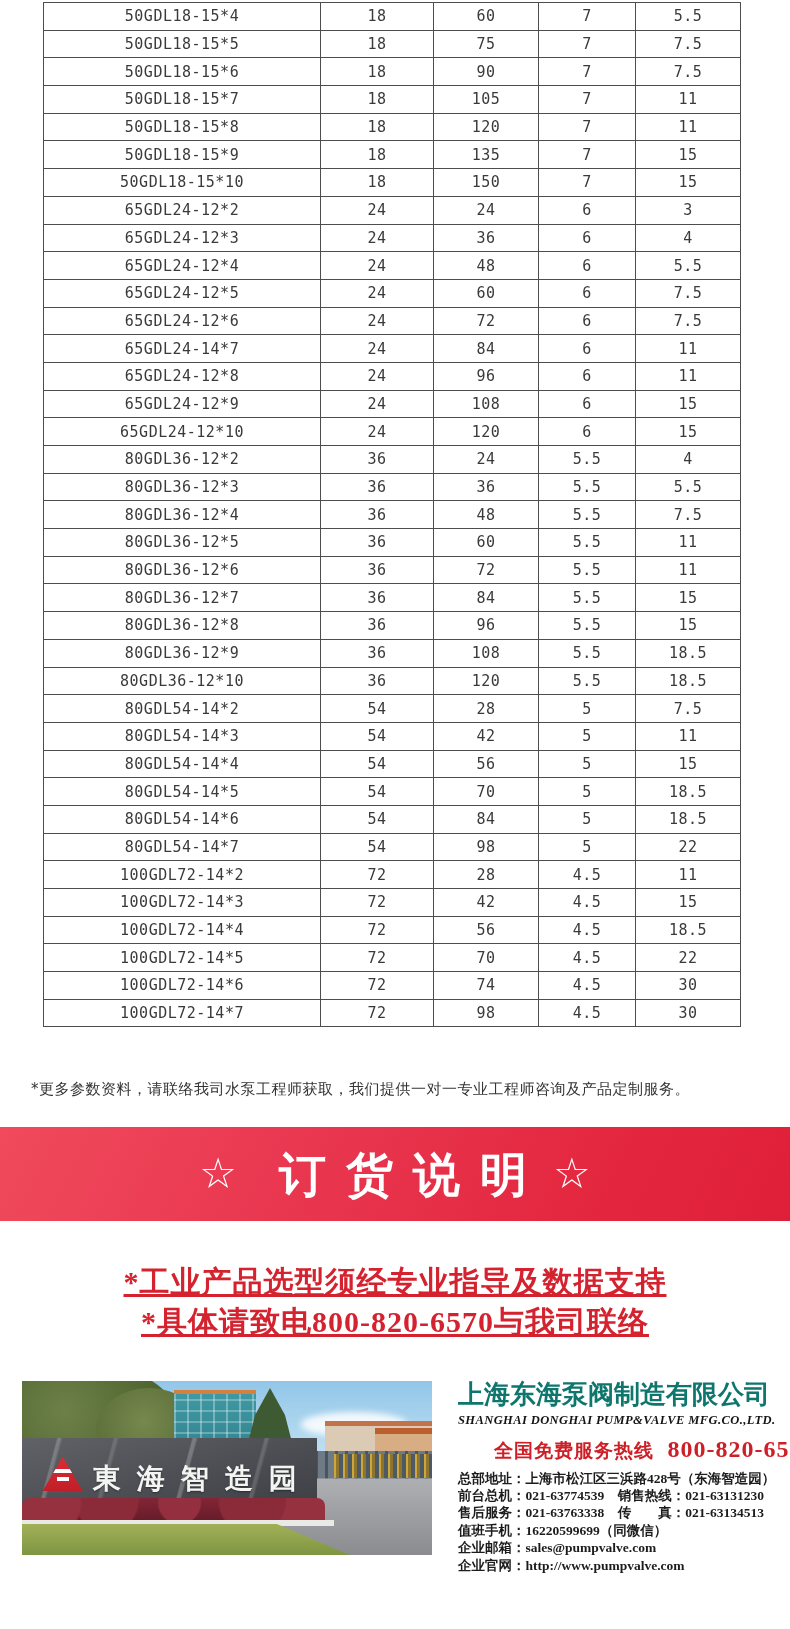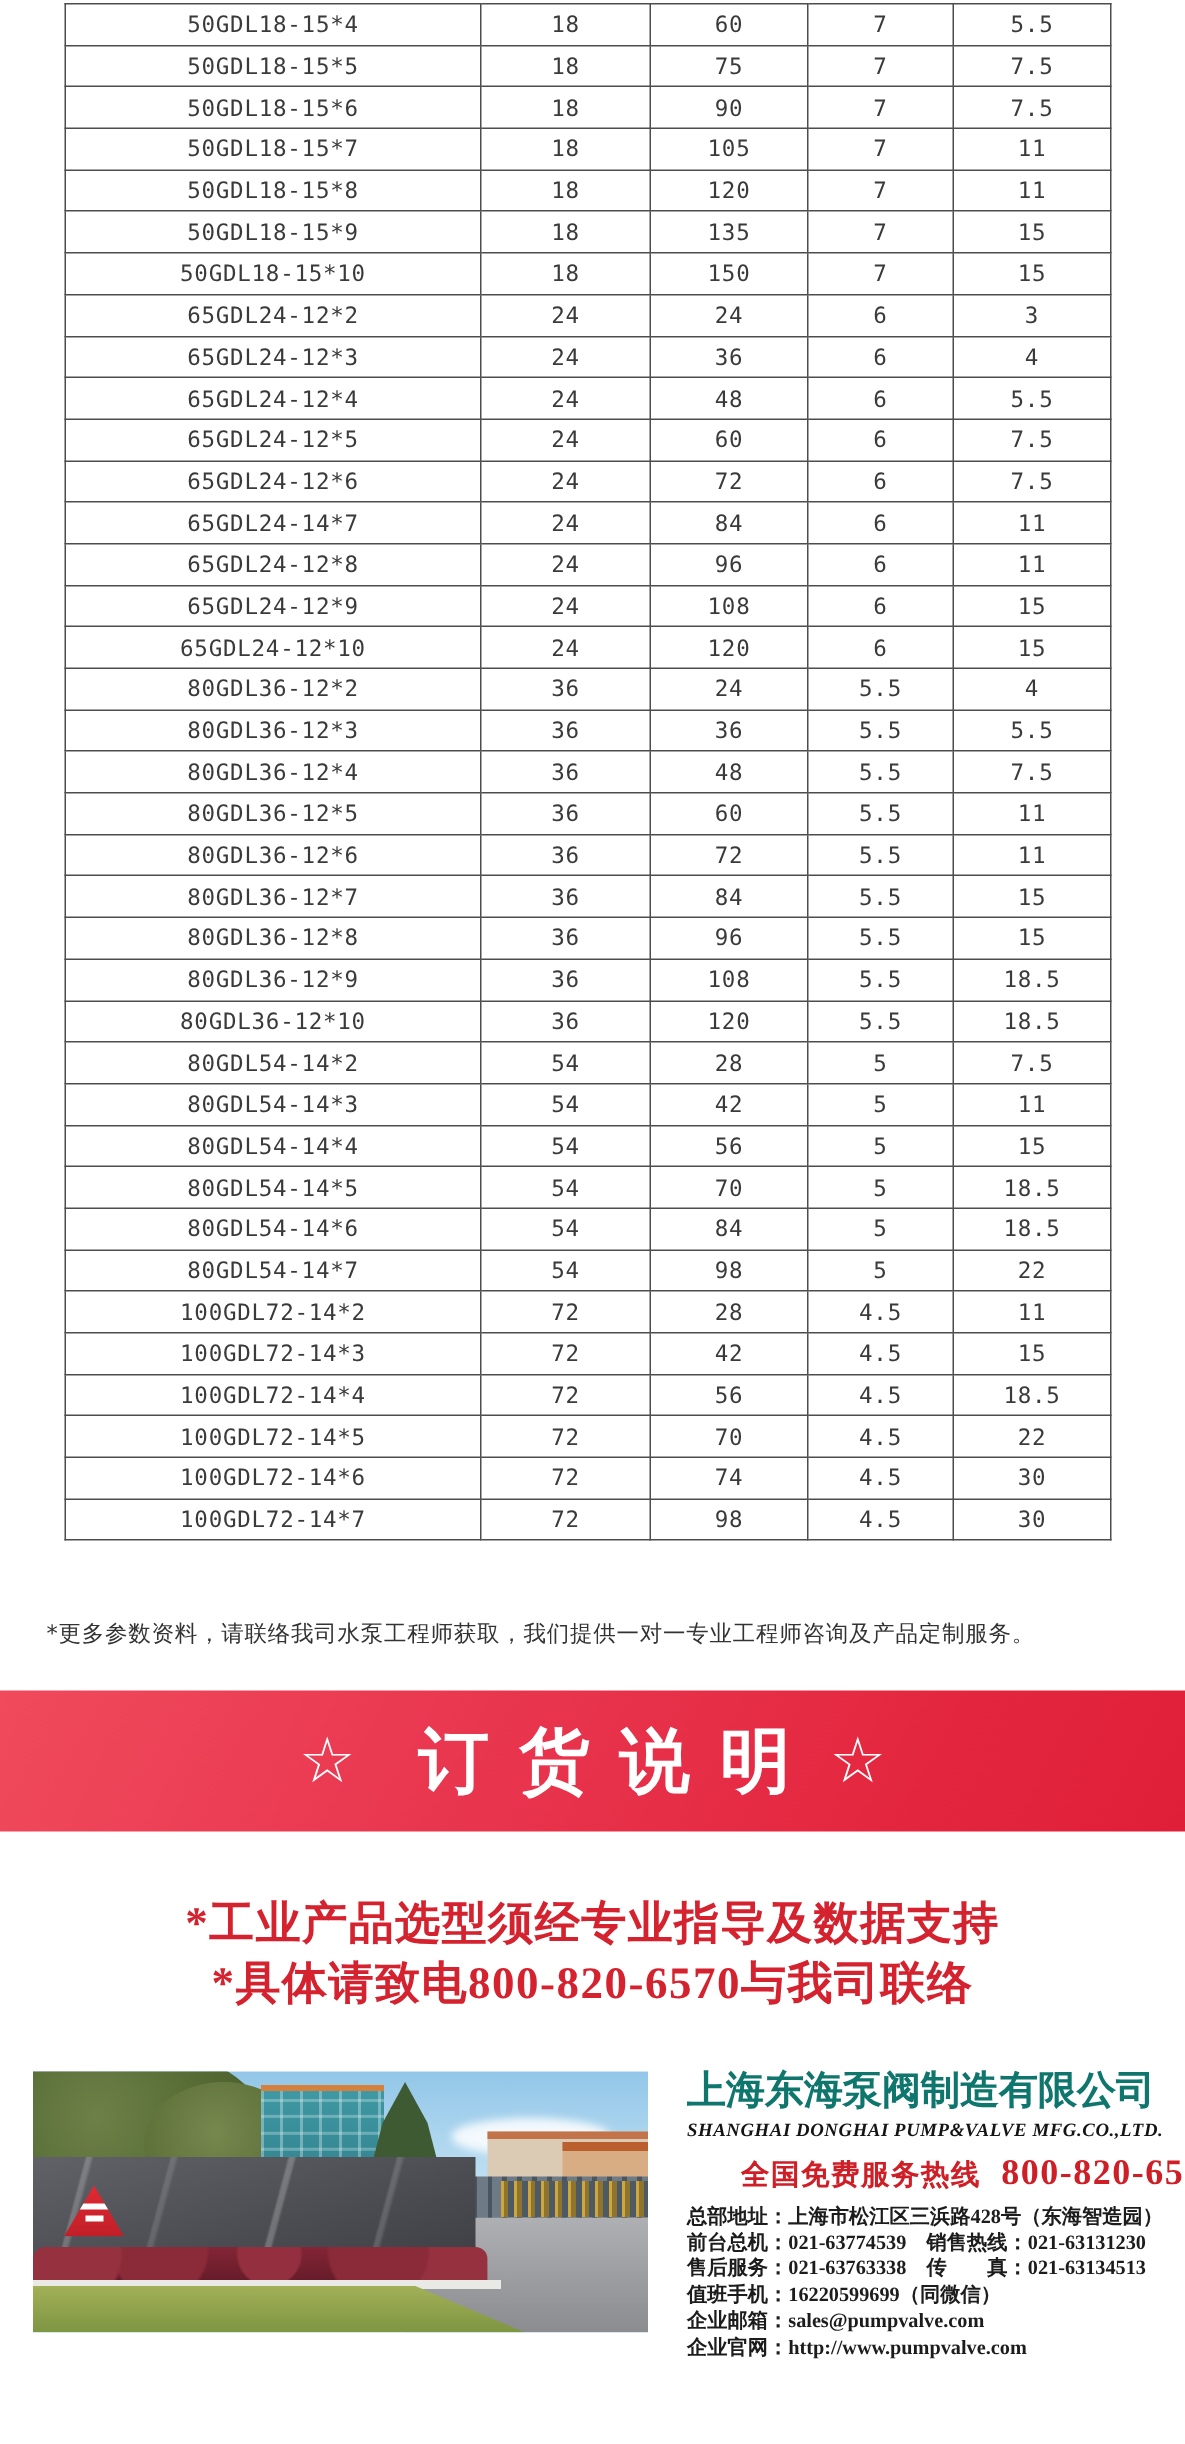--- a/index.html
+++ b/index.html
@@ -38,21 +38,21 @@
   }
   .order-banner .banner-title{
     color:#fff;font-size:47px;font-weight:bold;line-height:1;
     letter-spacing:20px;margin:0 6px 0 42px;white-space:nowrap;
   }
 
   
   .order-note{
     position:absolute;left:0;width:790px;text-align:center;
     color:#d4232f;font-family:"Liberation Serif","DejaVu Serif",serif;
-    font-weight:bold;font-size:30px;letter-spacing:1px;white-space:nowrap;
+    font-weight:bold;font-size:30px;letter-spacing:1px;white-space:nowrap;text-decoration:underline;
   }
   .order-note-1{top:1262px;}
   .order-note-2{top:1302px;}
 
   
   .company-info{position:absolute;left:458px;top:1380px;width:320px;}
   .company-name-cn{
     font-size:26px;font-weight:bold;color:#0f766e;letter-spacing:0px;
     white-space:nowrap;line-height:1.1;
   }
@@ -428,20 +428,21 @@
   <div class="tree-left2"></div>
   <div class="building"></div>
   <div class="pine"></div>
   <div class="far-building"></div>
   <div class="gatehouse"></div>
   <div class="fence"></div>
   <div class="gate-gold"></div>
   <div class="driveway"></div>
   <div class="sign-wall">
     <div class="logo-mark"></div>
+    <div class="sign-text">東海智造园</div>
   </div>
   <div class="bushes"></div>
   <div class="curb"></div>
   <div class="lawn"></div>
 </div>
 
 <div class="company-info">
   <div class="company-name-cn">上海东海泵阀制造有限公司</div>
   <div class="company-name-en">SHANGHAI DONGHAI PUMP&amp;VALVE MFG.CO.,LTD.</div>
   <div class="hotline">

